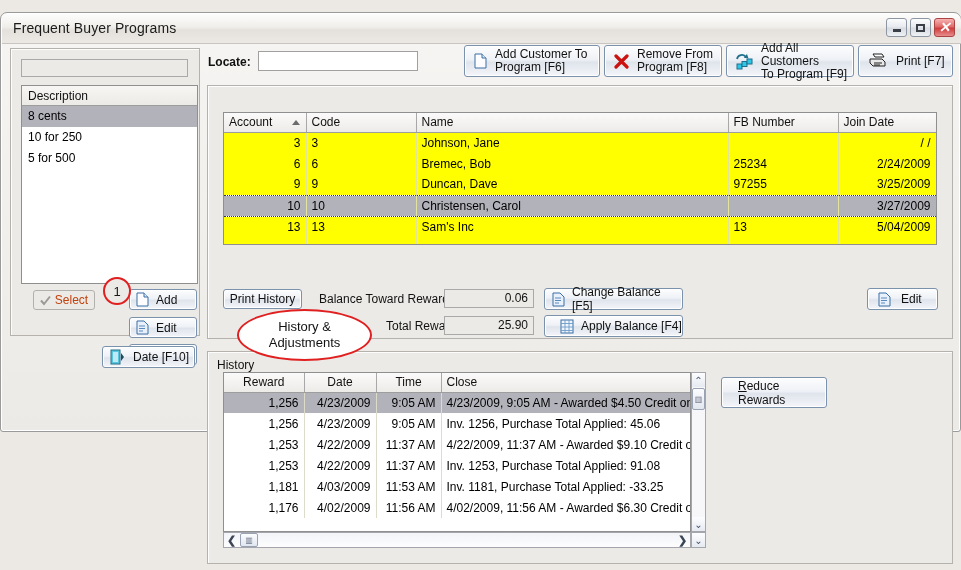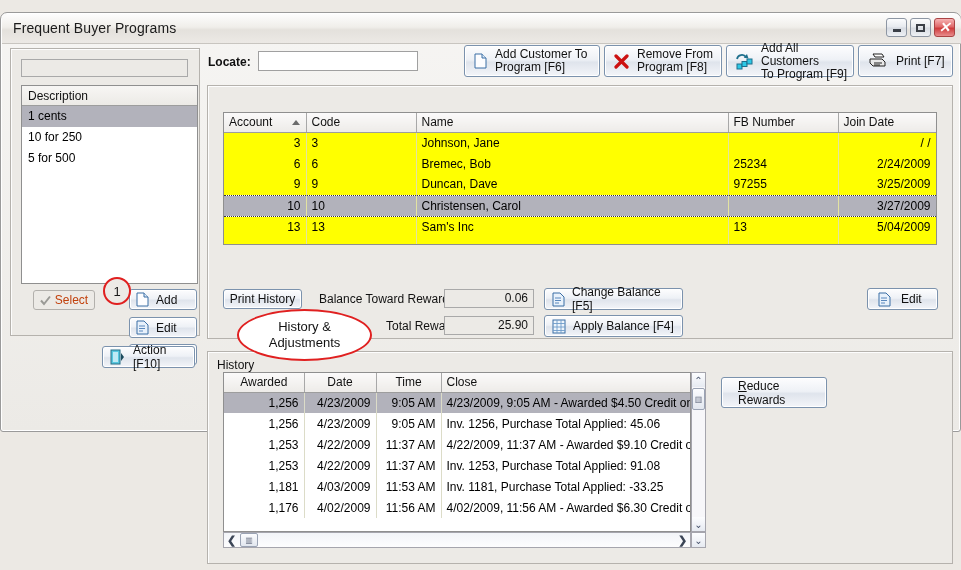--- a/index.html
+++ b/index.html
@@ -89,21 +89,21 @@
              border-left:4px solid transparent;border-right:4px solid transparent;
              border-bottom:5px solid #6b6b6b;}
 
   .lbl-static{position:absolute;font-size:12px;color:#111;}
   .fld{position:absolute;box-sizing:border-box;border:1px solid #a9a9a9;
        background:#eceae6;text-align:right;padding-right:5px;font-size:12px;
        line-height:17px;color:#111;}
 
   #printHistBtn{position:absolute;left:222px;top:276px;width:79px;height:20px;justify-content:center;}
   #chgBalBtn{position:absolute;left:543px;top:275px;width:139px;height:22px;padding-left:7px;gap:7px;}
-  #applyBalBtn{position:absolute;left:543px;top:302px;width:139px;height:22px;padding-left:7px;gap:7px;}
+  #applyBalBtn{position:absolute;left:543px;top:302px;width:139px;height:22px;padding-left:15px;gap:7px;}
   #editBtnR{position:absolute;left:866px;top:275px;width:71px;height:22px;padding-left:10px;gap:10px;}
 
   
   #histGroup{left:206px;top:338px;width:746px;height:213px;}
   #histLabel{left:216px;top:345px;}
   #histGrid{position:absolute;left:222px;top:359px;width:468px;height:160px;
             border:1px solid #8f8f8f;background:#fff;box-sizing:border-box;overflow:hidden;}
   table.hgrid{border-collapse:collapse;width:100%;table-layout:fixed;font-size:12px;}
   table.hgrid th{font-weight:normal;height:19px;
                  background:linear-gradient(to bottom,#fbfafa 0%,#edebe8 100%);
@@ -177,21 +177,21 @@
             <i>✕</i>
           </div>
       </div>
     </div>
 
     <div class="panel" id="leftPanel">
       <div id="progFilter"></div>
 
       <div id="progList">
         <div class="lhdr">Description</div>
-        <div class="lrow sel">1 cents</div>
+        <div class="lrow sel">8 cents</div>
         <div class="lrow">10 for 250</div>
         <div class="lrow">5 for 500</div>
       </div>
 
       <div class="btn flat" id="selectBtn">
         <span class="ico">
           <svg width="11" height="11" viewBox="0 0 11 11">
               <path d="M1 5.5 L4 9 L10 1.5" stroke="#9a9a96" stroke-width="2" fill="none"></path>
             </svg>
         </span>
@@ -231,21 +231,21 @@
     </div>
 
     <div class="btn" id="closeBtn">
       <span class="ico">
         <svg width="15" height="16" viewBox="0 0 15 16">
           <rect x="1" y="1" width="9" height="14" fill="#57c8e0" stroke="#2a6f86"></rect>
           <path d="M11 8 L11 4 L14 8 L11 12 Z" fill="#1b4a5c"></path>
           <rect x="3" y="3" width="5" height="10" fill="#bfeaf5"></rect>
         </svg>
       </span>
-      <span>Action [F10]</span>
+      <span>Date [F10]</span>
     </div>
 
     <div class="lbl-static locate-label">Locate:</div>
     <div id="locateInput"></div>
 
     <div class="tbtn" id="tb1">
       <span class="ico" style="margin:0 8px 0 9px">
         <svg width="13" height="16" viewBox="0 0 13 16">
           <path d="M1 1h7l4 4v10H1z" fill="#fdfdff" stroke="#3b6ea5"></path>
           <path d="M8 1v4h4" fill="#dce9f7" stroke="#3b6ea5"></path>
@@ -413,21 +413,21 @@
     <div id="histGrid">
       <table class="hgrid">
         <colgroup>
             <col style="width:80px">
             <col style="width:72px">
             <col style="width:65px">
             <col style="width:249px">
           </colgroup>
         <thead>
           <tr>
-            <th>Awarded</th>
+            <th>Reward</th>
             <th>Date</th>
             <th>Time</th>
             <th style="text-align:left">Close</th>
           </tr>
         </thead>
         <tbody>
           <tr class="hsel">
             <td class="num">1,256</td>
             <td class="num">4/23/2009</td>
             <td class="num">9:05 AM</td>

